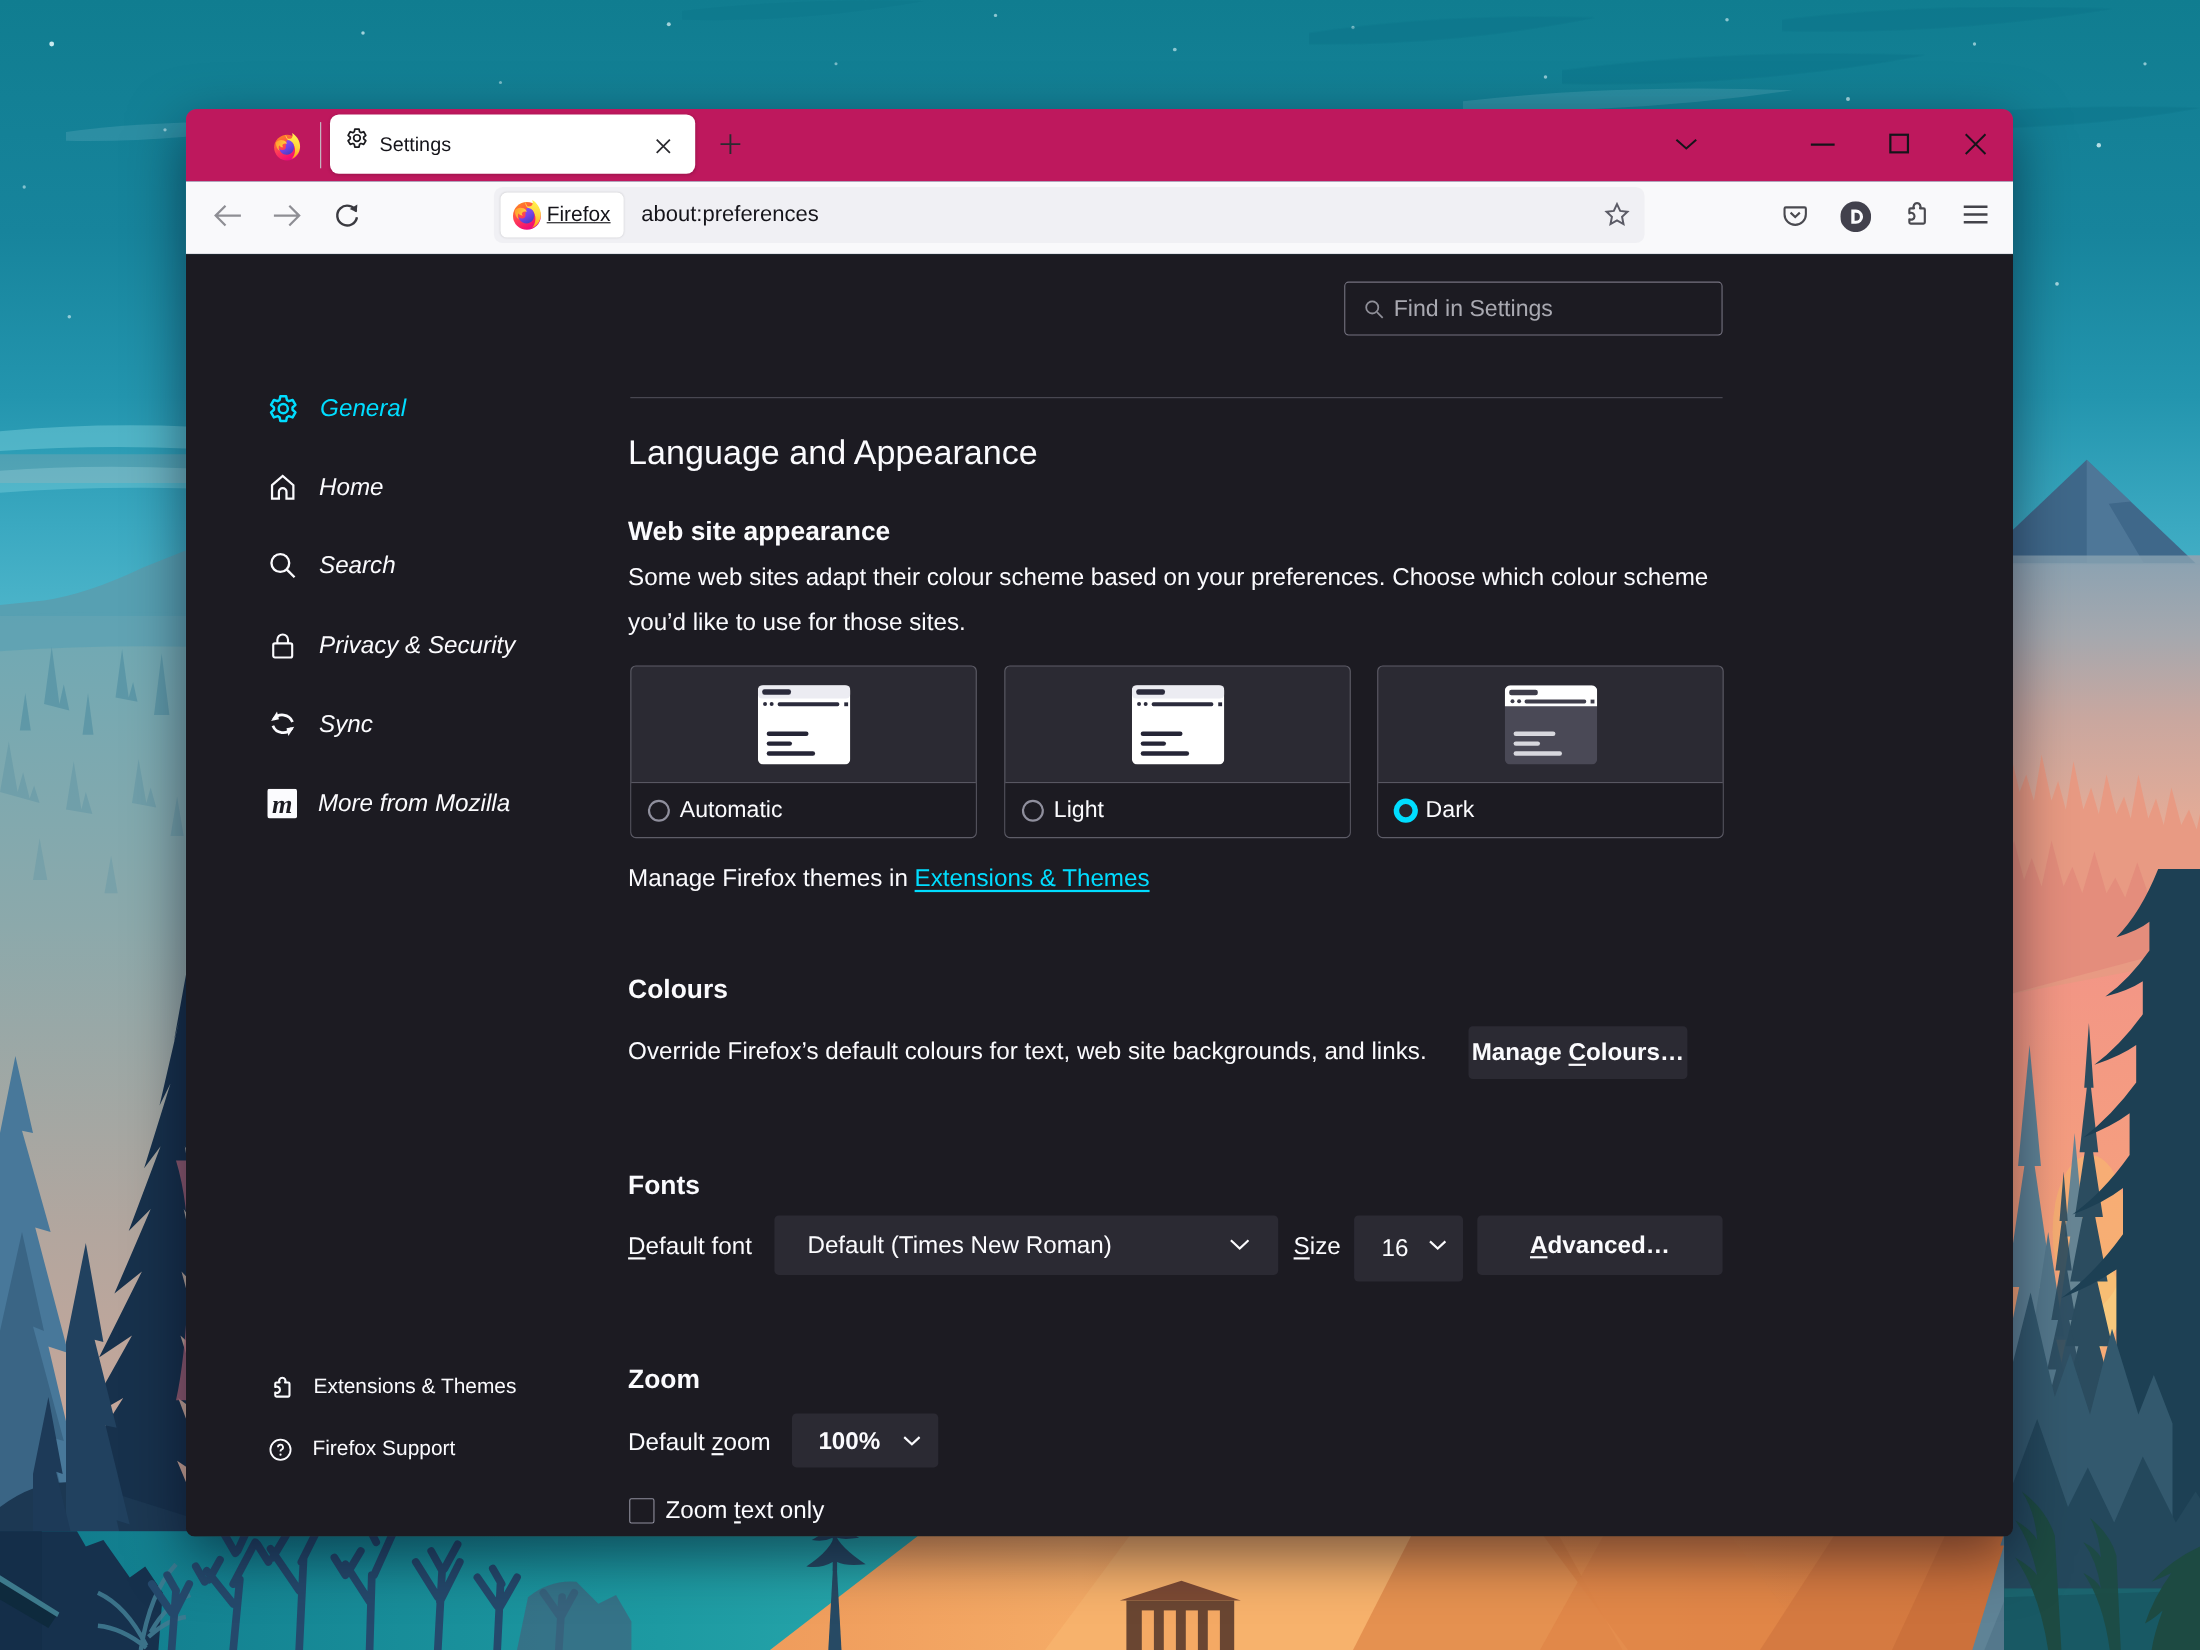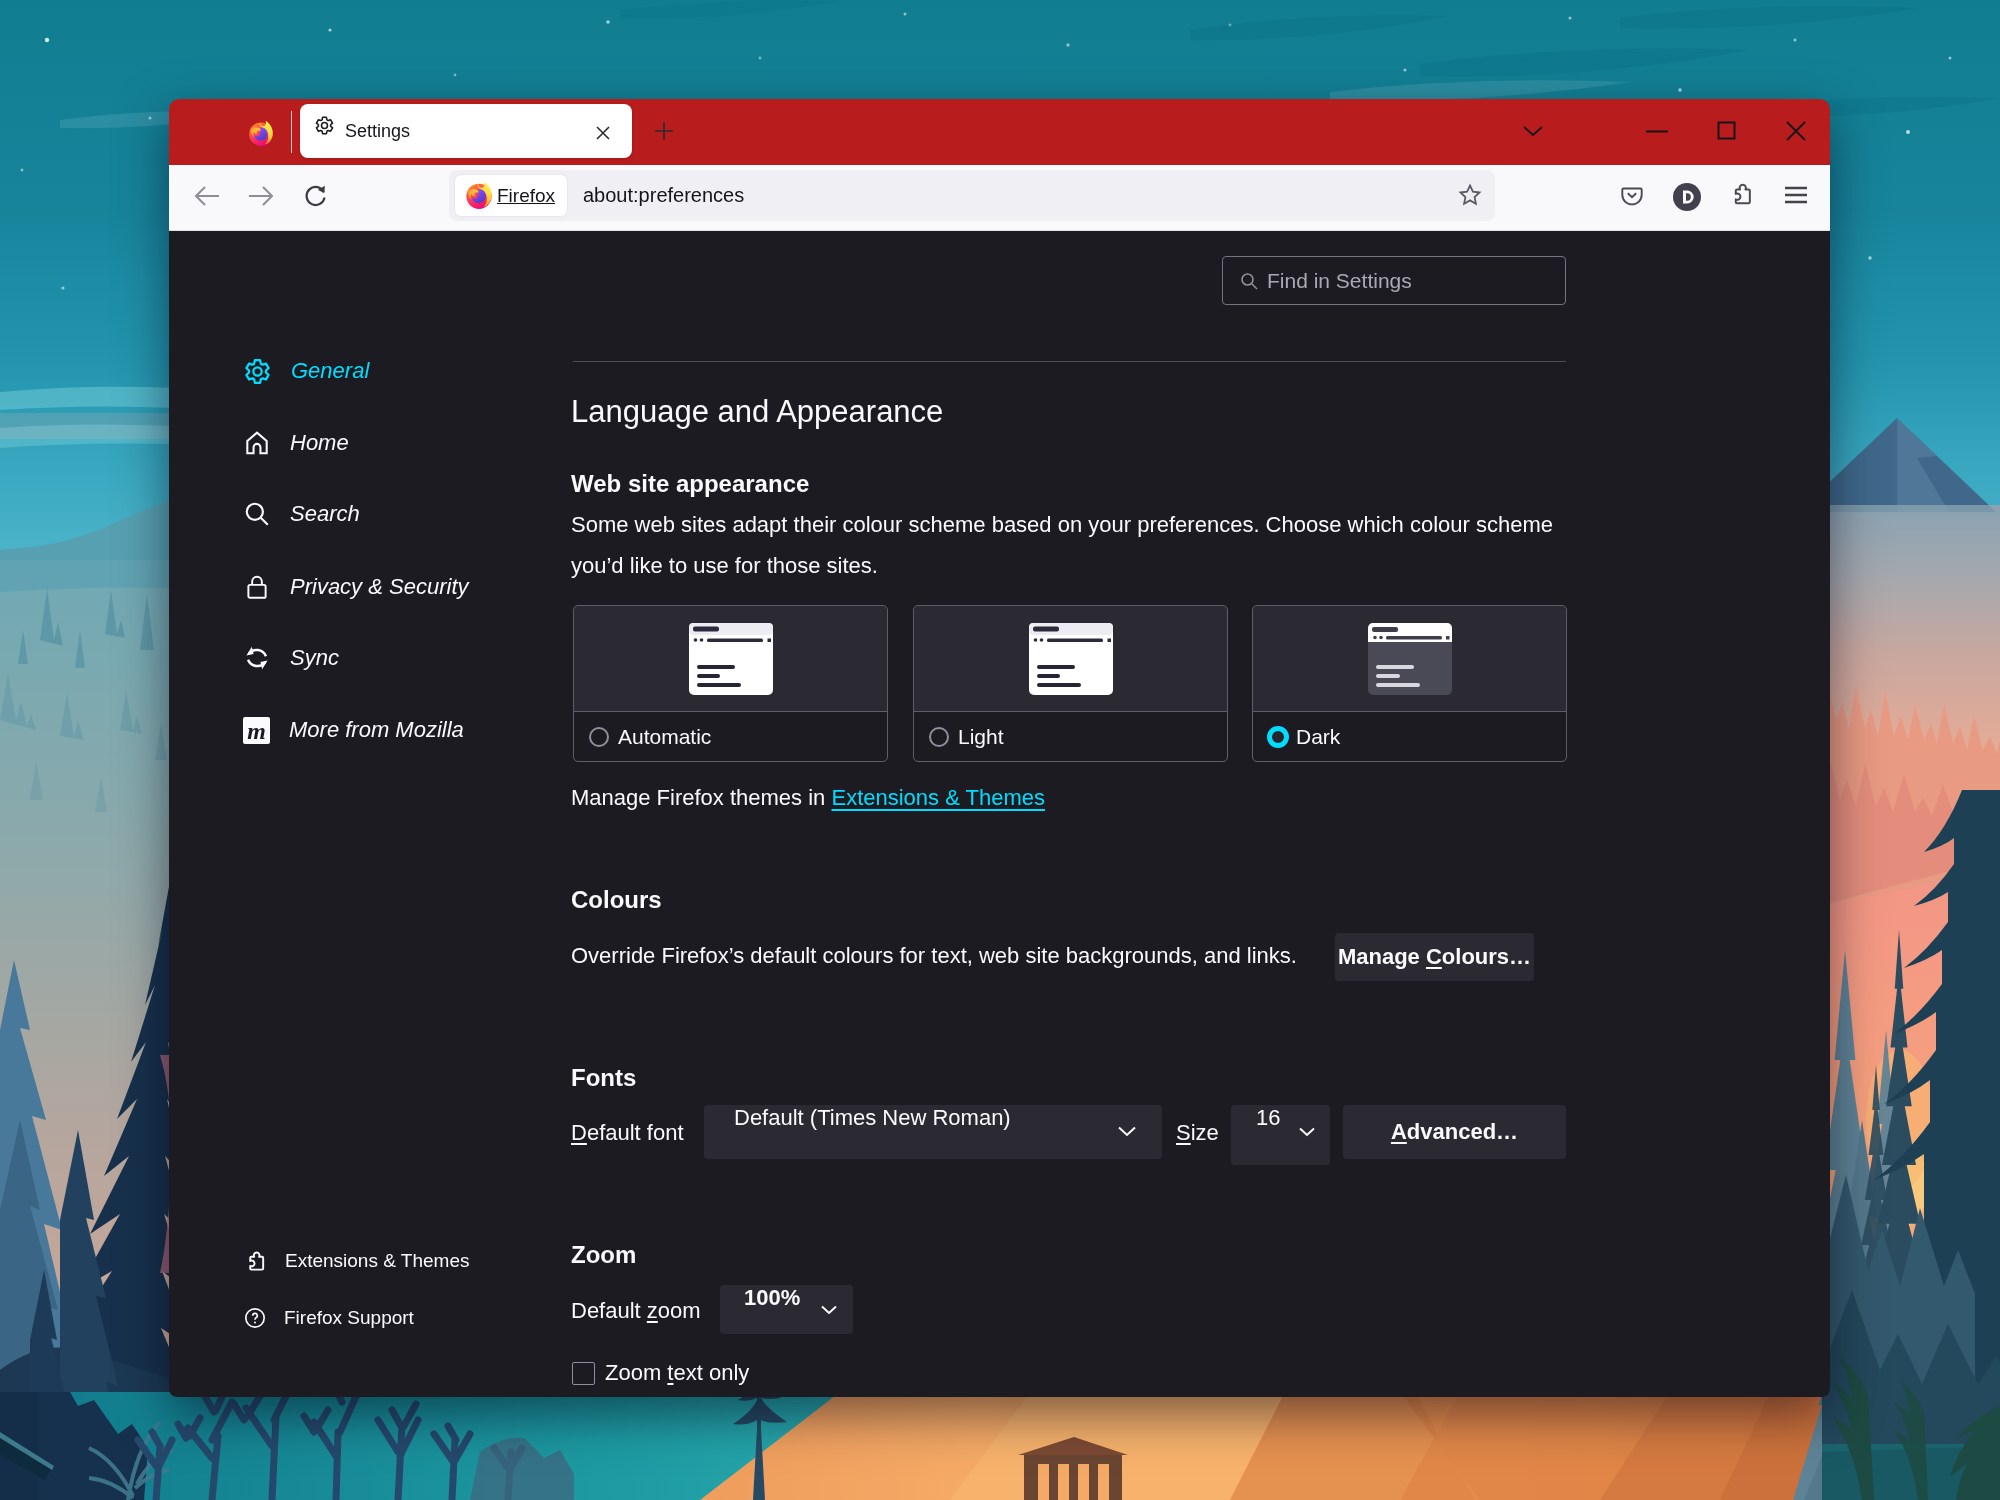--- a/index.html
+++ b/index.html
@@ -2,21 +2,21 @@
 <html><head>
 <meta charset="utf-8">
 <style>
   * { margin:0; padding:0; box-sizing:border-box; }
   html,body { width:2000px; height:1500px; overflow:hidden; font-family:"Liberation Sans", sans-serif; }
   #stage { position:relative; width:2000px; height:1500px; overflow:hidden; }
   #bg { position:absolute; left:0; top:0; }
   #win { position:absolute; left:169px; top:99px; width:1661px; height:1298px;
          border-radius:10px 10px 8px 8px; box-shadow:0 18px 50px rgba(0,0,20,.5);
          overflow:hidden; }
-  #titlebar { position:absolute; left:0; top:0; width:100%; height:66px; background:#b91c1c; }
+  #titlebar { position:absolute; left:0; top:0; width:100%; height:66px; background:#be185d; }
   #navbar { position:absolute; left:0; top:66px; width:100%; height:66px; background:#f9f9fb; border-bottom:1px solid #e0e0e6;}
   #content { position:absolute; left:0; top:132px; width:100%; height:1166px; background:#1c1b22; color:#fbfbfe; }
   .abs { position:absolute; }
   .tab { position:absolute; left:131px; top:5px; width:332px; height:54px; background:#fff; border-radius:8px;
          box-shadow:0 1px 3px rgba(0,0,0,.18); }
   .tabtxt { position:absolute; left:45px; top:0; height:54px; line-height:54px; font-size:18px; color:#15141a; }
   .vsep { position:absolute; left:122px; top:12px; width:1px; height:42px; background:#c5c5ca; }
   
   .side-item { position:absolute; left:74px; height:48px; display:flex; align-items:center; font-size:22px; color:#fbfbfe;font-style:italic; }
   .side-item svg { margin-right:19px; }
@@ -29,21 +29,21 @@
   .card { position:absolute; width:315px; height:157px; border:1px solid #5e5d68; border-radius:5px; background:#2b2a33; }
   .card .img { position:absolute; left:0; top:0; width:100%; height:106px; border-bottom:1px solid #5e5d68;
                display:flex; align-items:center; justify-content:center; }
   .card .lab { position:absolute; left:0; top:106px; width:100%; height:49px; background:#1c1b22;
                border-radius:0 0 5px 5px; display:flex; align-items:center; font-size:21px; color:#fbfbfe; }
   .radio { width:20px; height:20px; border-radius:50%; border:2px solid #8f8f9d; margin:0 9px 0 15px; flex:none;}
   .radio.on { border:5px solid #00ddff; background:#26252e; margin:0 7px 0 14px; width:22px; height:22px;}
   .btn { position:absolute; background:#2b2a33; border-radius:4px; color:#fbfbfe; font-size:22px; font-weight:700;
          display:flex; align-items:center; justify-content:center; }
   .sel { position:absolute; background:#2b2a33; border-radius:4px; color:#fbfbfe; font-size:22px;
-         display:flex; align-items:flex-start; }
+         display:flex; align-items:center; }
   u { text-decoration:underline; text-underline-offset:3px; }
 </style>
 </head>
 <body>
 <div id="stage">
   <svg id="bg" width="2000" height="1500" viewBox="0 0 2000 1500">
     <defs>
       <linearGradient id="sky" x1="0" y1="0" x2="0" y2="1">
         <stop offset="0" stop-color="#107d90"></stop>
         <stop offset=".14" stop-color="#17849c"></stop>

